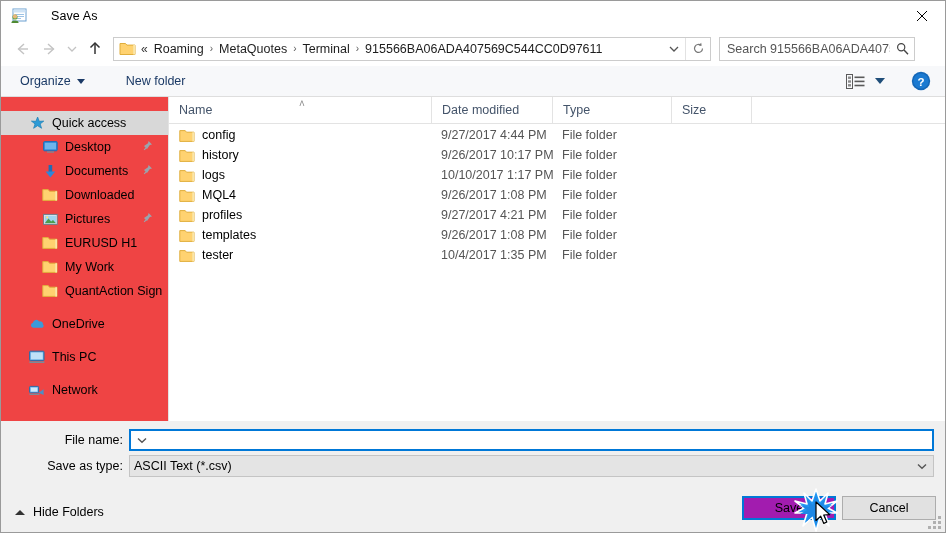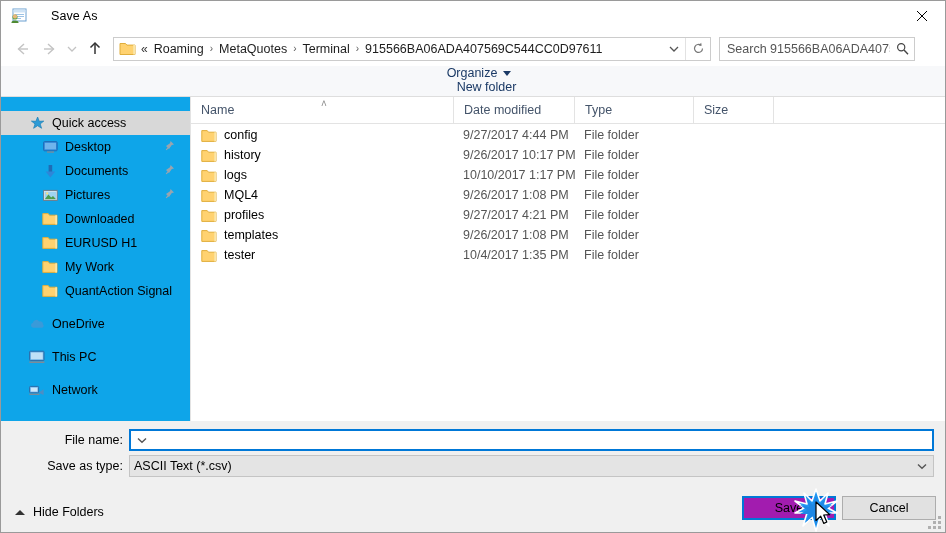--- a/index.html
+++ b/index.html
@@ -152,21 +152,20 @@
   .toolbar {
     position: absolute;
     left: 0; top: 65px;
     width: 944px;
     height: 31px;
     background: #f7f8fa;
     border-bottom: 1px solid #dedede;
     display: flex;
     align-items: center;
     box-sizing: border-box;
-    flex-direction: column;
   }
   .tb-item {
     font-size: 12.5px;
     color: #1b3a66;
     display: flex;
     align-items: center;
     height: 24px;
     padding: 0 7px;
     white-space: nowrap;
   }
@@ -198,23 +197,23 @@
   .content {
     position: absolute;
     left: 0; top: 96px;
     width: 944px;
     height: 324px;
     background: #fff;
     display: flex;
   }
   
   .sidebar {
-    width: 190px;
-    flex: none;
-    background: #0ea5e9;
+    width: 168px;
+    flex: none;
+    background: #ef4444;
     border-right: 1px solid #e3e3e3;
     padding-top: 14px;
     box-sizing: border-box;
     position: relative;
   }
   .side-item {
     height: 24px;
     display: flex;
     align-items: center;
     padding-right: 6px;
@@ -623,44 +622,44 @@
         <span class="pin">
           <svg width="12" height="13" viewBox="0 0 12 13">
             <path d="M7.6 1 L11 4.4 L8.8 5 L6 9 L3 6 L7 3.2 Z" fill="#9aa4ae"></path>
             <line x1="3.2" y1="9.8" x2="5.6" y2="7.4" stroke="#9aa4ae" stroke-width="1.2"></line>
           </svg>
         </span>
       </div>
 
       <div class="side-item lvl1">
         <span class="si-icon">
+          <svg width="16" height="14" viewBox="0 0 16 14">
+            <path d="M0.8 1.6 h5.4 l1.3 1.6 H15 v9.2 H0.8 Z" fill="#ffd270" stroke="#e0ae3c" stroke-width="1"></path>
+            <path d="M13.3 3.2 v9.2 H15 V3.2 Z" fill="#fbe6a8"></path>
+          </svg>
+        </span>
+        <span class="si-label">Downloaded</span>
+      </div>
+
+      <div class="side-item lvl1">
+        <span class="si-icon">
           <svg width="15" height="13" viewBox="0 0 15 13">
             <rect x="0.6" y="1.4" width="13.6" height="10" fill="#e9eef2" stroke="#6d7b88" stroke-width="1"></rect>
             <rect x="1.8" y="2.6" width="11.2" height="7.6" fill="#9fd3f0"></rect>
             <path d="M1.8 10.2 L5.4 5.6 L8.2 8.6 L10 7 L13 10.2 Z" fill="#4d9c4d"></path>
             <circle cx="4.2" cy="4.4" r="1.1" fill="#ffe27a"></circle>
           </svg>
         </span>
         <span class="si-label">Pictures</span>
         <span class="pin">
           <svg width="12" height="13" viewBox="0 0 12 13">
             <path d="M7.6 1 L11 4.4 L8.8 5 L6 9 L3 6 L7 3.2 Z" fill="#9aa4ae"></path>
             <line x1="3.2" y1="9.8" x2="5.6" y2="7.4" stroke="#9aa4ae" stroke-width="1.2"></line>
           </svg>
         </span>
-      </div>
-
-      <div class="side-item lvl1">
-        <span class="si-icon">
-          <svg width="16" height="14" viewBox="0 0 16 14">
-            <path d="M0.8 1.6 h5.4 l1.3 1.6 H15 v9.2 H0.8 Z" fill="#ffd270" stroke="#e0ae3c" stroke-width="1"></path>
-            <path d="M13.3 3.2 v9.2 H15 V3.2 Z" fill="#fbe6a8"></path>
-          </svg>
-        </span>
-        <span class="si-label">Downloaded</span>
       </div>
 
       <div class="side-item lvl1">
         <span class="si-icon">
           <svg width="16" height="14" viewBox="0 0 16 14">
             <path d="M0.8 1.6 h5.4 l1.3 1.6 H15 v9.2 H0.8 Z" fill="#ffd270" stroke="#e0ae3c" stroke-width="1"></path>
             <path d="M13.3 3.2 v9.2 H15 V3.2 Z" fill="#fbe6a8"></path>
           </svg>
         </span>
         <span class="si-label">EURUSD H1</span>

